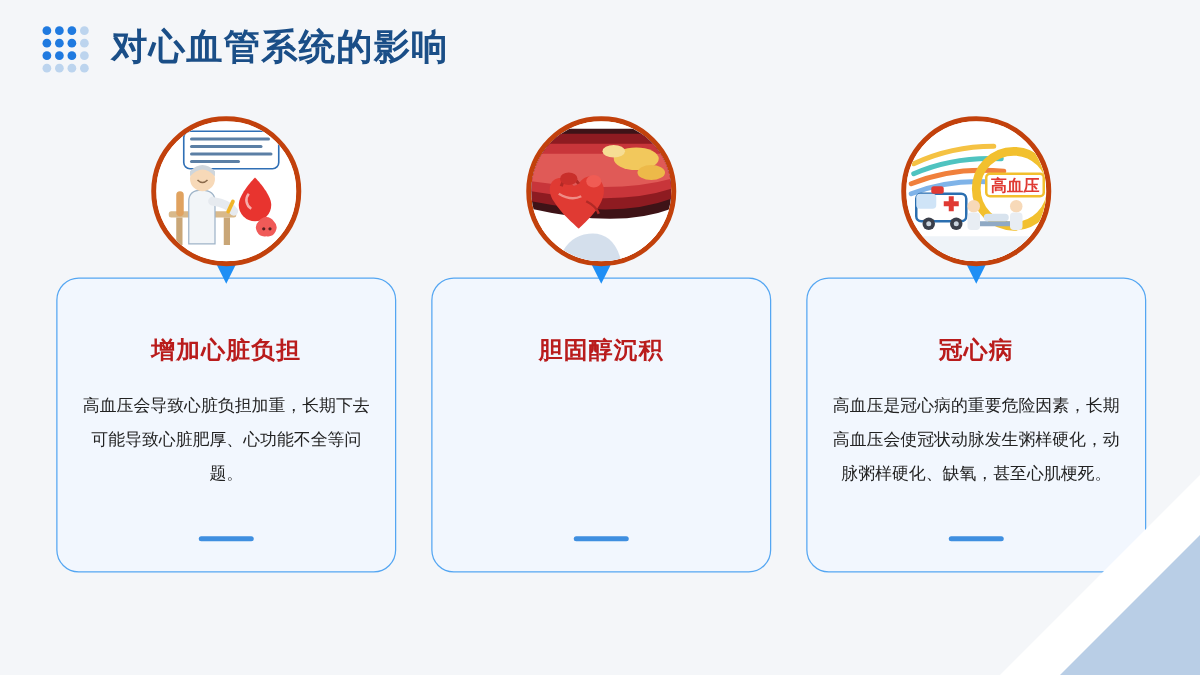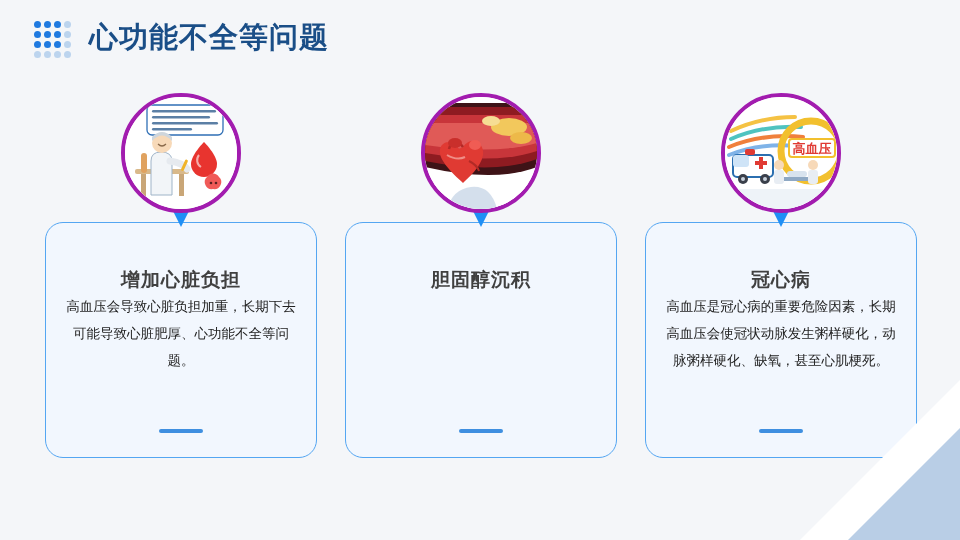--- a/index.html
+++ b/index.html
@@ -87,26 +87,27 @@
     width: 272px;
     height: 236px;
     background: #f2f7fe;
     border: 1px solid #54a6f2;
     border-radius: 18px;
     box-sizing: border-box;
     padding: 44px 20px 0 20px;
   }
   .card-title {
     text-align: center;
-    color: #404040;
+    color: #b91c1c;
     font-size: 19px;
     font-weight: bold;
     letter-spacing: 1px;
   }
   .card-body {
+    margin-top: 18px;
     text-align: center;
     font-size: 13.5px;
     line-height: 2.0;
     color: #222222;
   }
   .card-rule {
     position: absolute;
     left: 50%;
     transform: translateX(-50%);
     bottom: 24px;
@@ -137,21 +138,21 @@
     border-color: #1f8ff5 transparent transparent transparent;
   }
   .pin-circle {
     position: absolute;
     left: 0;
     top: 0;
     width: 120px;
     height: 120px;
     border-radius: 50%;
     background: #ffffff;
-    border: 4px solid #a21caf;
+    border: 4px solid #c2410c;
     box-sizing: border-box;
     overflow: hidden;
   }
   .pin-circle svg { display: block; }
 </style>
 </head>
 <body>
 
 <div class="slide">
 
@@ -167,21 +168,21 @@
         <i class="pale"></i>
       <i></i>
         <i></i>
         <i></i>
         <i class="pale"></i>
       <i class="pale"></i>
         <i class="pale"></i>
         <i class="pale"></i>
         <i class="pale"></i>
     </div>
-    <div class="title">心功能不全等问题</div>
+    <div class="title">对心血管系统的影响</div>
   </div>
 
   <div class="cards">
 
     <div class="card">
       <div class="pin">
         <div class="pin-tail"></div>
         <div class="pin-circle">
           <svg width="112" height="112" viewBox="0 0 112 112">
             <rect x="0" y="0" width="112" height="112" fill="#ffffff"></rect>

